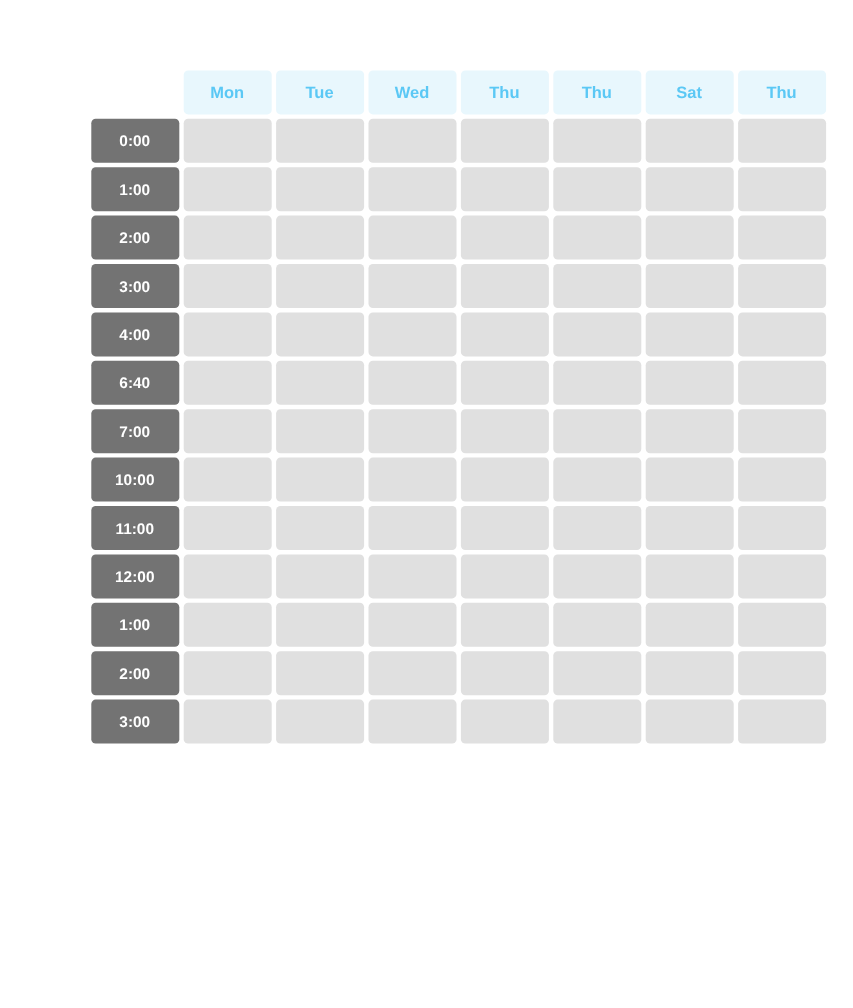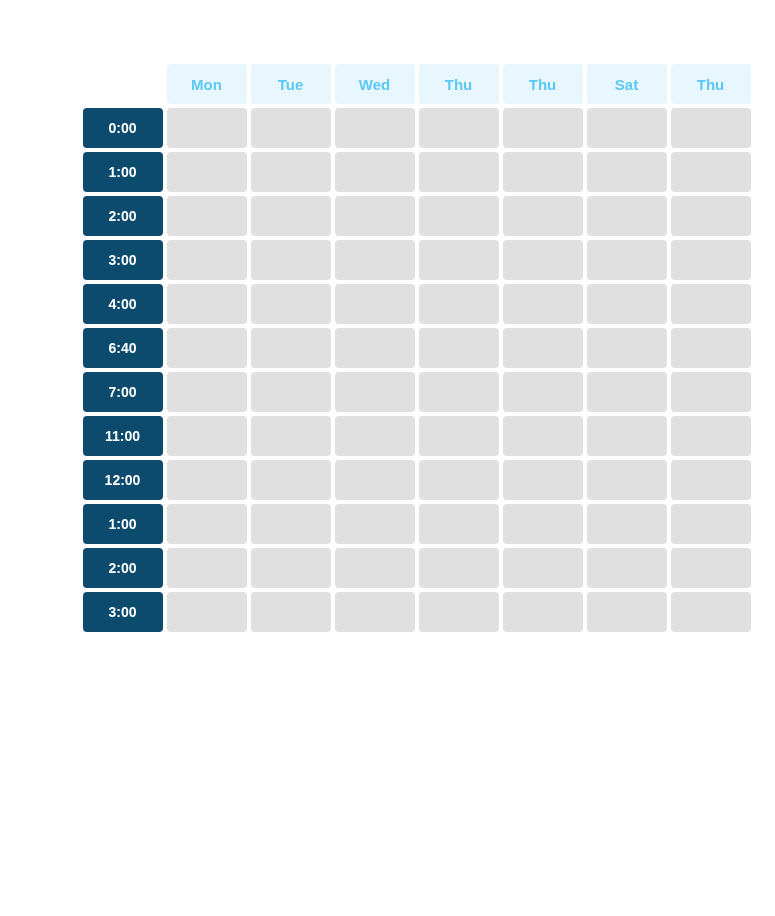--- a/index.html
+++ b/index.html
@@ -41,21 +41,21 @@
       background: #e8f7fd;
       color: #5bc8f5;
       font-weight: bold;
       font-size: 15px;
       text-align: center;
       padding: 10px 5px;
       border-radius: 4px;
     }
 
     .time-cell {
-      background: #0c4a6e;
+      background: #737373;
       color: #ffffff;
       font-weight: bold;
       font-size: 14px;
       text-align: center;
       padding: 8px 5px;
       border-radius: 4px;
       min-width: 80px;
     }
 
     .day-cell {
@@ -161,20 +161,30 @@
           <td class="time-cell">7:00</td>
           <td class="day-cell"></td>
           <td class="day-cell"></td>
           <td class="day-cell"></td>
           <td class="day-cell"></td>
           <td class="day-cell"></td>
           <td class="day-cell"></td>
           <td class="day-cell"></td>
         </tr>
         <tr>
+          <td class="time-cell">10:00</td>
+          <td class="day-cell"></td>
+          <td class="day-cell"></td>
+          <td class="day-cell"></td>
+          <td class="day-cell"></td>
+          <td class="day-cell"></td>
+          <td class="day-cell"></td>
+          <td class="day-cell"></td>
+        </tr>
+        <tr>
           <td class="time-cell">11:00</td>
           <td class="day-cell"></td>
           <td class="day-cell"></td>
           <td class="day-cell"></td>
           <td class="day-cell"></td>
           <td class="day-cell"></td>
           <td class="day-cell"></td>
           <td class="day-cell"></td>
         </tr>
         <tr>

